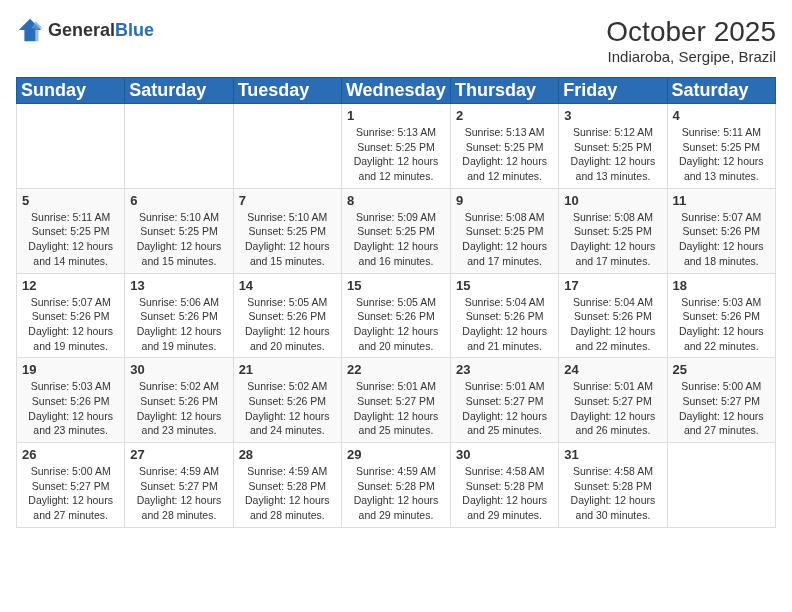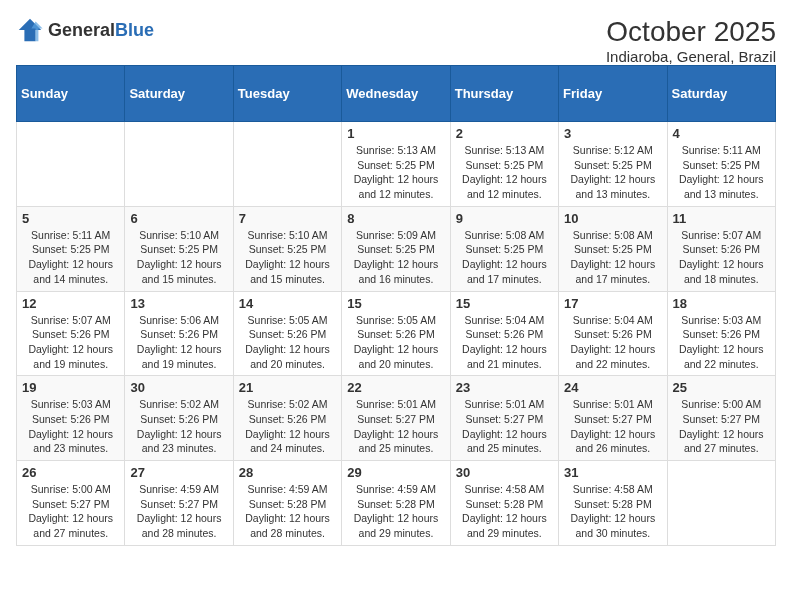--- a/index.html
+++ b/index.html
@@ -7,21 +7,21 @@
       font-family: Arial, sans-serif;
       background: #fff;
       width: 792px;
       min-height: 612px;
       padding: 16px;
     }
     .header {
       display: flex;
       align-items: flex-start;
       justify-content: space-between;
-      margin-bottom: 0;
+      margin-bottom: 12px;
     }
     .logo {
       display: flex;
       align-items: center;
       gap: 4px;
     }
     .logo-text-general {
       font-size: 18px;
       font-weight: bold;
       color: #333;
@@ -48,23 +48,23 @@
       color: #333;
     }
     .calendar {
       width: 100%;
       border-collapse: collapse;
       border: 1px solid #ccc;
     }
     .calendar th {
       background-color: #2a6db5;
       color: #fff;
-      font-size: 13px;
+      font-size: 18px;
       font-weight: bold;
-      padding: 20px 4px;
+      padding: 2px 4px;
       text-align: left;
       border: 1px solid #1a5a9a;
     }
     .calendar td {
       vertical-align: top;
       padding: 4px 5px;
       border: 1px solid #ddd;
       width: 108px;
       min-height: 80px;
       background: #fff;
@@ -96,21 +96,21 @@
     </svg>
     <div>
       <div style="display:flex; align-items:baseline; gap:0px;">
         <span class="logo-text-general">General</span>
         <span class="logo-text-blue">Blue</span>
       </div>
     </div>
   </div>
   <div class="title-block">
     <div class="month-title">October 2025</div>
-    <div class="location-title">Indiaroba, General, Brazil</div>
+    <div class="location-title">Indiaroba, Sergipe, Brazil</div>
   </div>
 </div>
 
 <table class="calendar">
   <thead>
     <tr>
       <th>Sunday</th>
       <th>Saturday</th>
       <th>Tuesday</th>
       <th>Wednesday</th>

